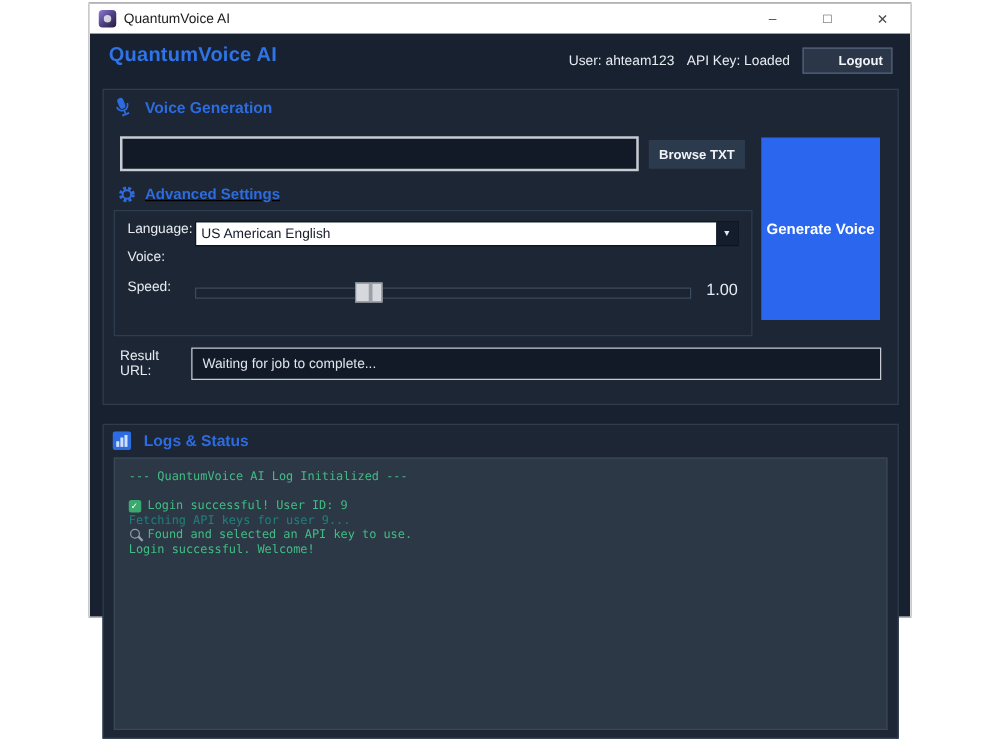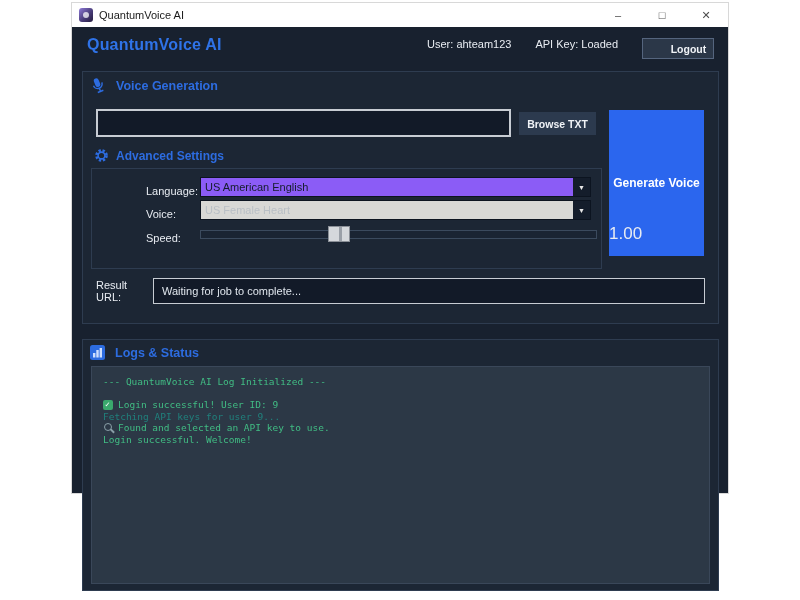--- a/index.html
+++ b/index.html
@@ -14,56 +14,56 @@
   .app-icon::after { content:""; position:absolute; left:4px; top:4px; width:6px; height:6px; border-radius:50%; background:rgba(255,255,255,.75); }
   .titlebar-text { font-size:11px; color:#1a1a1a; margin-left:6px; }
   .win-controls { position:absolute; right:0; top:0; height:24px; display:flex; }
   .win-btn { width:44px; height:24px; display:flex; align-items:center; justify-content:center; color:#4d4d4d; font-size:11px; cursor:default; }
 
   
   .content { position:absolute; left:0; top:24px; right:0; bottom:0; background:#18212f; }
 
   .app-header { position:absolute; left:0; top:0; right:0; height:42px; display:flex; align-items:center; }
   .app-title { position:absolute; left:15px; top:9px; font-size:16px; font-weight:bold; color:#2f73e8; letter-spacing:.2px; }
-  .hdr-right { position:absolute; right:14px; top:11px; display:flex; gap:24px; }
+  .hdr-right { position:absolute; right:14px; top:11px; display:flex; align-items:center; gap:10px; }
   .hdr-info { font-size:11px; color:#e8ecf2; }
   .logout-btn { width:72px; height:21px; background:#2b3748; border:1px solid #55657e; color:#f0f3f7; font-size:10.5px; font-weight:bold; display:flex; align-items:center; justify-content:center;padding-left:21px; }
 
   .section { position:absolute; border:1px solid #2e3c50; background:#1c2634; }
   .sec-voice { left:10px; top:44px; width:637px; height:253px; }
   .sec-logs  { left:10px; top:312px; width:637px; height:252px; }
 
   .sec-title { position:absolute; left:7px; top:5px; display:flex; align-items:center; gap:10px; }
   .sec-title-text { font-size:12.5px; font-weight:bold; color:#2d6ce0; }
 
   .icon-svg { display:block; }
 
   
   .main-entry { position:absolute; left:13px; top:37px; width:415px; height:28px; background:#121a28; border:2px solid #c7ccd3; color:#e8ecf2; font-size:12px; padding:0 6px; outline:none; font-family:"Liberation Sans", sans-serif; }
   .browse-btn { position:absolute; left:436px; top:40px; width:77px; height:23px; background:#2c3a4e; border:none; color:#f0f3f7; font-size:10.5px; font-weight:bold; display:flex; align-items:center; justify-content:center; }
   .generate-btn { position:absolute; left:526px; top:38px; width:95px; height:146px; background:#2b66ee; border:none; color:#ffffff; font-size:12px; font-weight:bold; display:flex; align-items:center; justify-content:center; text-align:center; }
 
-  .adv-title { position:absolute; left:11px; top:76px; display:flex; align-items:flex-end; gap:7px; }
+  .adv-title { position:absolute; left:11px; top:76px; display:flex; align-items:flex-start; gap:7px;text-decoration:underline; }
   .adv-title-text { font-size:12px; font-weight:bold; color:#2d6ce0; }
   .adv-box { position:absolute; left:8px; top:96px; width:511px; height:101px; border:1px solid #2e3c50; }
 
-  .adv-row { position:absolute; left:10px; right:10px; height:20px; display:flex; align-items:flex-end;margin-left:44px; }
+  .adv-row { position:absolute; left:10px; right:10px; height:20px; display:flex; align-items:flex-start; }
   .row-language { top:8px; } .row-voice { top:31px; } .row-speed { top:55px; }
   .adv-label { width:54px; font-size:11px; color:#e8ecf2; flex:0 0 auto; }
   .combo { height:20px; flex:1; display:flex; border:1px solid #0c1420; }
   .combo-field { flex:1; display:flex; align-items:center; padding:0 4px; font-size:11px; }
-  .combo-lang .combo-field { background:#8b5cf6; color:#141d2b; }
+  .combo-lang .combo-field { background:#ffffff; color:#141d2b; }
   .combo-voice .combo-field { background:#d8d8d5; color:#b9bfc5; }
   .combo-arrow { width:17px; background:#141d2b; color:#e8e8e8; font-size:7px; display:flex; align-items:center; justify-content:center; }
 
   .slider-wrap { flex:0 0 auto; width:397px; position:relative; height:20px; }
   .slider-track { position:absolute; left:0; top:6px; width:100%; height:9px; background:#1a2433; border:1px solid #3b4a5e; }
   .slider-handle { position:absolute; top:2px; width:22px; height:16px; background:#d5d8dc; border:1px solid #8a8f97; transform:translateX(-50%); }
   .slider-handle::after { content:""; position:absolute; left:10px; top:0; bottom:0; width:3px; background:#9aa0a8; }
-  .speed-value { font-size:17px; color:#e8ecf2; margin-left:12px; }
+  .speed-value { font-size:13px; color:#e8ecf2; margin-left:12px; }
 
   .result-row { position:absolute; left:13px; top:206px; right:13px; height:26px; display:flex; align-items:center; }
   .result-label { width:57px; font-size:11px; color:#e8ecf2; flex:0 0 auto; }
   .result-entry { flex:1; height:26px; background:#121a28; border:1px solid #c7ccd3; color:#dfe5ec; font-size:11px; padding:0 8px; outline:none; font-family:"Liberation Sans", sans-serif; }
 
   
   .log-area { position:absolute; left:8px; top:26px; right:8px; bottom:6px; background:#2c3846; border:1px solid #3a4759; padding:9px 11px; overflow:hidden; }
   .log-line { font-family:"DejaVu Sans Mono", monospace; font-size:9.5px; line-height:11.5px; white-space:pre; display:flex; align-items:center; }
   .li-check { display:inline-block; width:10px; height:10px; background:#3aa96d; border-radius:2px; margin-right:5px; position:relative; flex:0 0 auto; }
   .li-check::after { content:"\2713"; color:#ffffff; font-size:8px; position:absolute; left:2px; top:-1px; }
@@ -125,24 +125,20 @@
         <div class="adv-box">
           <div class="adv-row row-language">
             <span class="adv-label">Language:</span>
             <div class="combo combo-lang">
               <span class="combo-field">US American English</span>
               <span class="combo-arrow">▼</span>
             </div>
           </div>
           <div class="adv-row row-voice">
             <span class="adv-label">Voice:</span>
-            <div class="combo combo-voice">
-              <span class="combo-field">US Female Heart</span>
-              <span class="combo-arrow">▼</span>
-            </div>
           </div>
           <div class="adv-row row-speed">
             <span class="adv-label">Speed:</span>
             <div class="slider-wrap">
               <div class="slider-track"></div>
               <div class="slider-handle" style="left: 35%;"></div>
             </div>
             <span class="speed-value">1.00</span>
           </div>
         </div>

